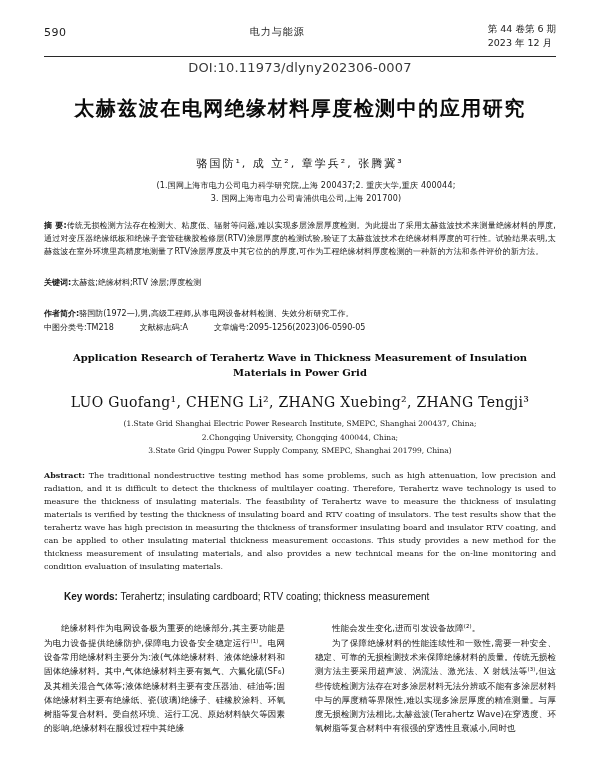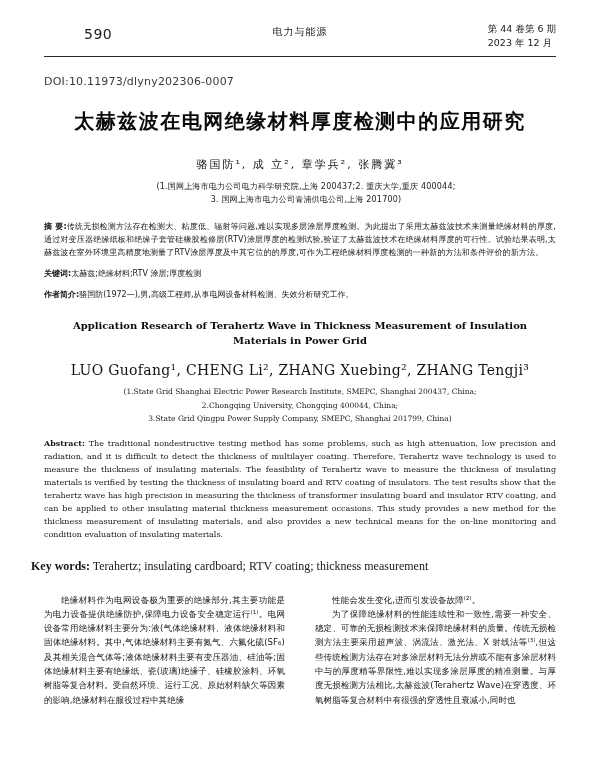--- a/index.html
+++ b/index.html
@@ -26,64 +26,63 @@
   
   .running-head {
     position: relative;
     display: flex;
     align-items: flex-start;
     justify-content: space-between;
     padding: 22px 44px 0 44px;
     box-sizing: border-box;
   }
   .rh-left {
-    font-size: 14px;
+    font-size: 11px;
     letter-spacing: 0.5px;
     color: #1c1c1c;
     padding-top: 4px;
-    margin-left: 40px;
   }
   .rh-center {
     font-size: 10px;
     color: #1c1c1c;
     letter-spacing: 1px;
     padding-top: 3px;
   }
   .rh-right {
     font-size: 9.5px;
     line-height: 1.5;
     color: #1c1c1c;
   }
   .rule {
     margin: 5px 44px 0 44px;
     border-top: 1px solid #2a2a2a;
   }
   .doi {
-    text-align: left;
-    padding: 18px 44px 0 44px;
-    font-size: 11px;
+    text-align: center;
+    padding: 3px 44px 0 44px;
+    font-size: 13px;
     color: #3a3a3a;
     letter-spacing: 0.2px;
   }
 
   
   .title-cn {
     text-align: center;
     font-family: "DejaVu Sans", sans-serif;
     font-weight: bold;
     font-size: 20px;
     letter-spacing: 1.5px;
     margin-top: 20px;
     color: #0d0d0d;
   }
   .authors-cn {
     text-align: center;
     font-size: 11px;
     letter-spacing: 2px;
-    margin-top: 22px;
+    margin-top: 34px;
     color: #151515;
   }
   .affil-cn {
     text-align: center;
     font-size: 8px;
     line-height: 1.7;
     margin-top: 8px;
     color: #222;
     letter-spacing: 0.2px;
     padding-left: 12px;
@@ -98,21 +97,21 @@
     color: #1a1a1a;
     letter-spacing: 0.15px;
   }
   .abs-cn .lead { font-weight: bold; }
   .meta-cn {
     margin: 3px 44px 0 44px;
     font-size: 8px;
     line-height: 1.62;
     color: #1a1a1a;
   }
-  .meta-cn div { margin-top: 8px; }
+  .meta-cn div { margin-top: 18px; }
   .meta-cn .lead { font-weight: bold; }
   .clsline {
     margin: 2px 44px 0 44px;
     font-size: 8px;
     color: #1a1a1a;
     display: flex;
     gap: 26px;
   }
 
   
@@ -144,23 +143,23 @@
   .abs-en {
     margin: 12px 44px 16px 44px;
     font-family: "DejaVu Serif", serif;
     font-size: 8px;
     line-height: 1.62;
     text-align: justify;
     color: #1a1a1a;
   }
   .abs-en .lead { font-weight: bold; }
   .kw-en {
-    margin: 2px 44px 0 31px;
-    font-family: Liberation Serif, serif;
-    font-size: 12px;
+    margin: 2px 44px 0 64px;
+    font-family: Liberation Sans, sans-serif;
+    font-size: 10px;
     line-height: 1.6;
     color: #1a1a1a;
   }
   .kw-en .lead { font-weight: bold; }
 
   
   .body-cols {
     margin: 16px 44px 0 44px;
     display: flex;
     gap: 30px;
@@ -212,20 +211,31 @@
 
   <div class="meta-cn">
     <div>
       <span class="lead">关键词:</span><span>太赫兹;绝缘材料;RTV 涂层;厚度检测</span>
     </div>
     <div>
       <span class="lead">作者简介:</span><span>骆国防(1972—),男,高级工程师,从事电网设备材料检测、失效分析研究工作。</span>
     </div>
   </div>
 
+  <div class="clsline">
+    <span>
+      <span>中图分类号:</span><span>TM218</span>
+    </span>
+    <span>
+      <span>文献标志码:</span><span>A</span>
+    </span>
+    <span>
+      <span>文章编号:</span><span>2095-1256(2023)06-0590-05</span>
+    </span>
+  </div>
 
   <div class="title-en">
     <div>Application Research of Terahertz Wave in Thickness Measurement of Insulation</div>
     <div>Materials in Power Grid</div>
   </div>
 
   <div class="authors-en">LUO Guofang¹, CHENG Li², ZHANG Xuebing², ZHANG Tengji³</div>
 
   <div class="affil-en">
     <div>(1.State Grid Shanghai Electric Power Research Institute, SMEPC, Shanghai 200437, China;</div>

